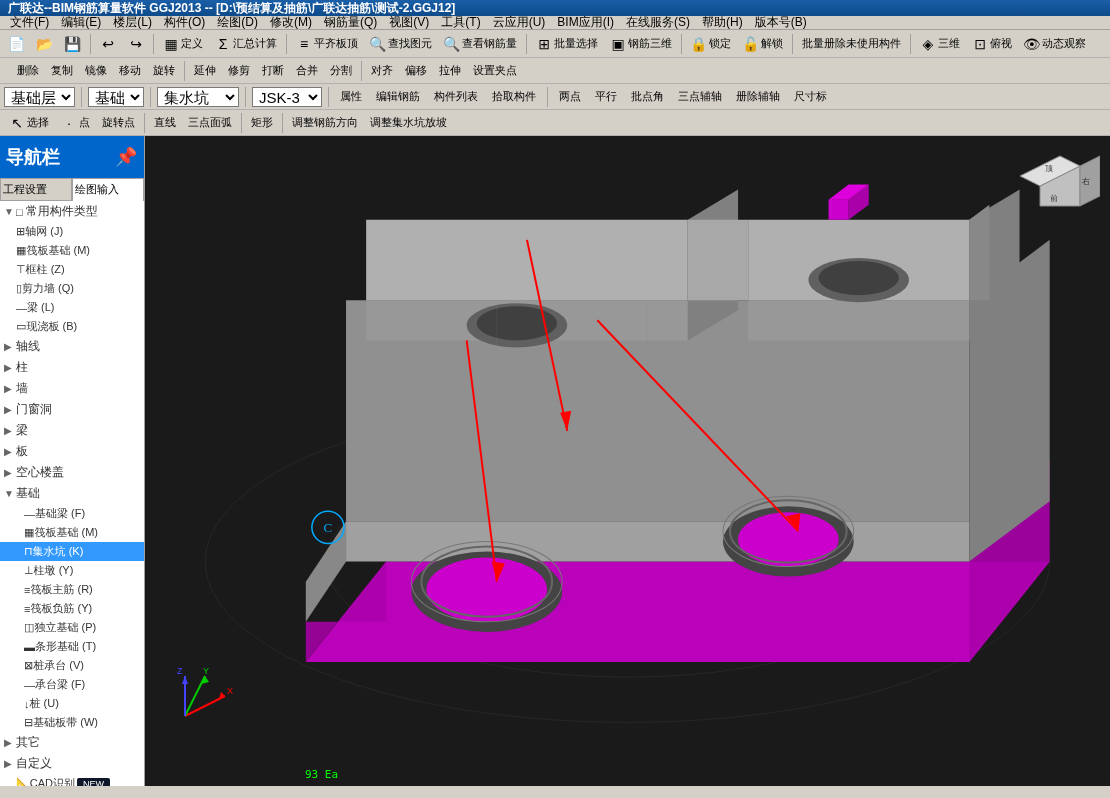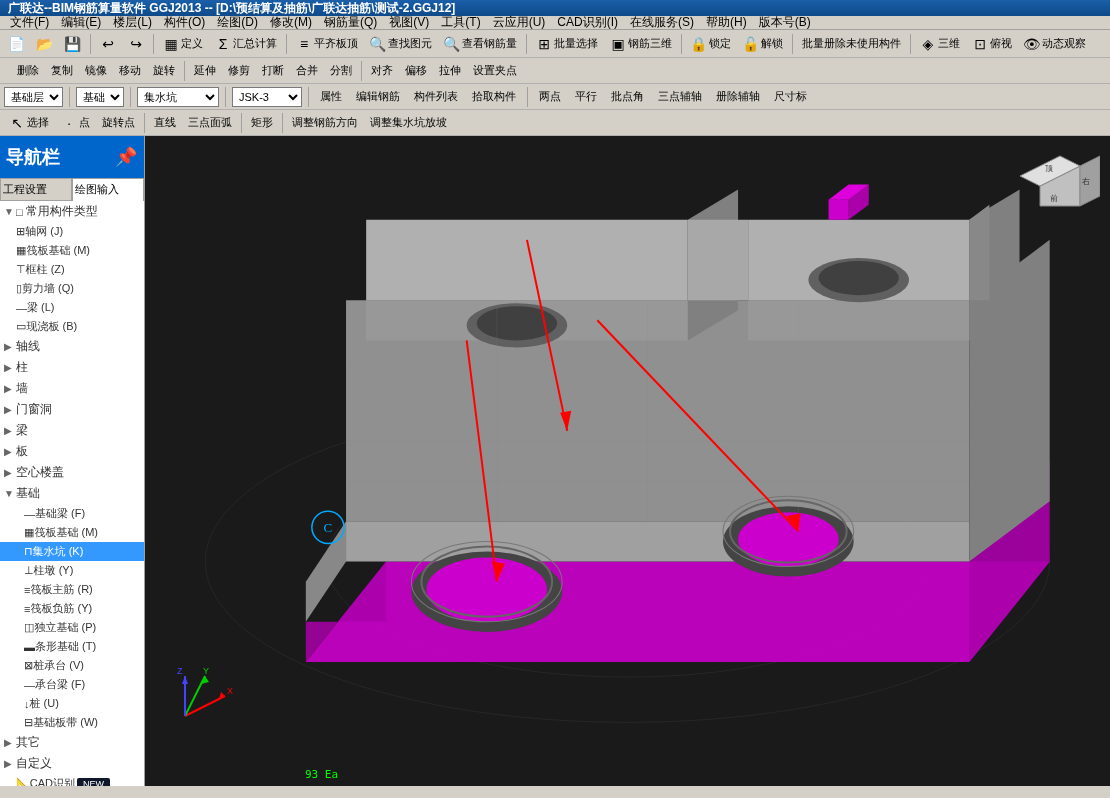--- a/index.html
+++ b/index.html
@@ -66,21 +66,21 @@
       height: 26px;
       display: flex;
       align-items: center;
       padding: 0 4px;
       border-bottom: 1px solid #b0b0b0;
       gap: 4px;
       overflow: hidden;
     }
     .toolbar-select {
       height: 20px;
-      font-size: 11px;
+      font-size: 15px;
       background: white;
       border: 1px solid #7a7a7a;
       padding: 0 2px;
     }
 
     
     #toolbar3 {
       background: #d4d0c8;
       height: 26px;
       display: flex;
@@ -224,21 +224,21 @@
   <span class="menu-item">文件(F)</span>
   <span class="menu-item">编辑(E)</span>
   <span class="menu-item">楼层(L)</span>
   <span class="menu-item">构件(O)</span>
   <span class="menu-item">绘图(D)</span>
   <span class="menu-item">修改(M)</span>
   <span class="menu-item">钢筋量(Q)</span>
   <span class="menu-item">视图(V)</span>
   <span class="menu-item">工具(T)</span>
   <span class="menu-item">云应用(U)</span>
-  <span class="menu-item">CAD识别(I)</span>
+  <span class="menu-item">BIM应用(I)</span>
   <span class="menu-item">在线服务(S)</span>
   <span class="menu-item">帮助(H)</span>
   <span class="menu-item">版本号(B)</span>
 </div>
 
 <div class="toolbar-row">
   <button class="toolbar-btn">
     <span class="toolbar-icon">📄</span>
   </button>
   <button class="toolbar-btn">

